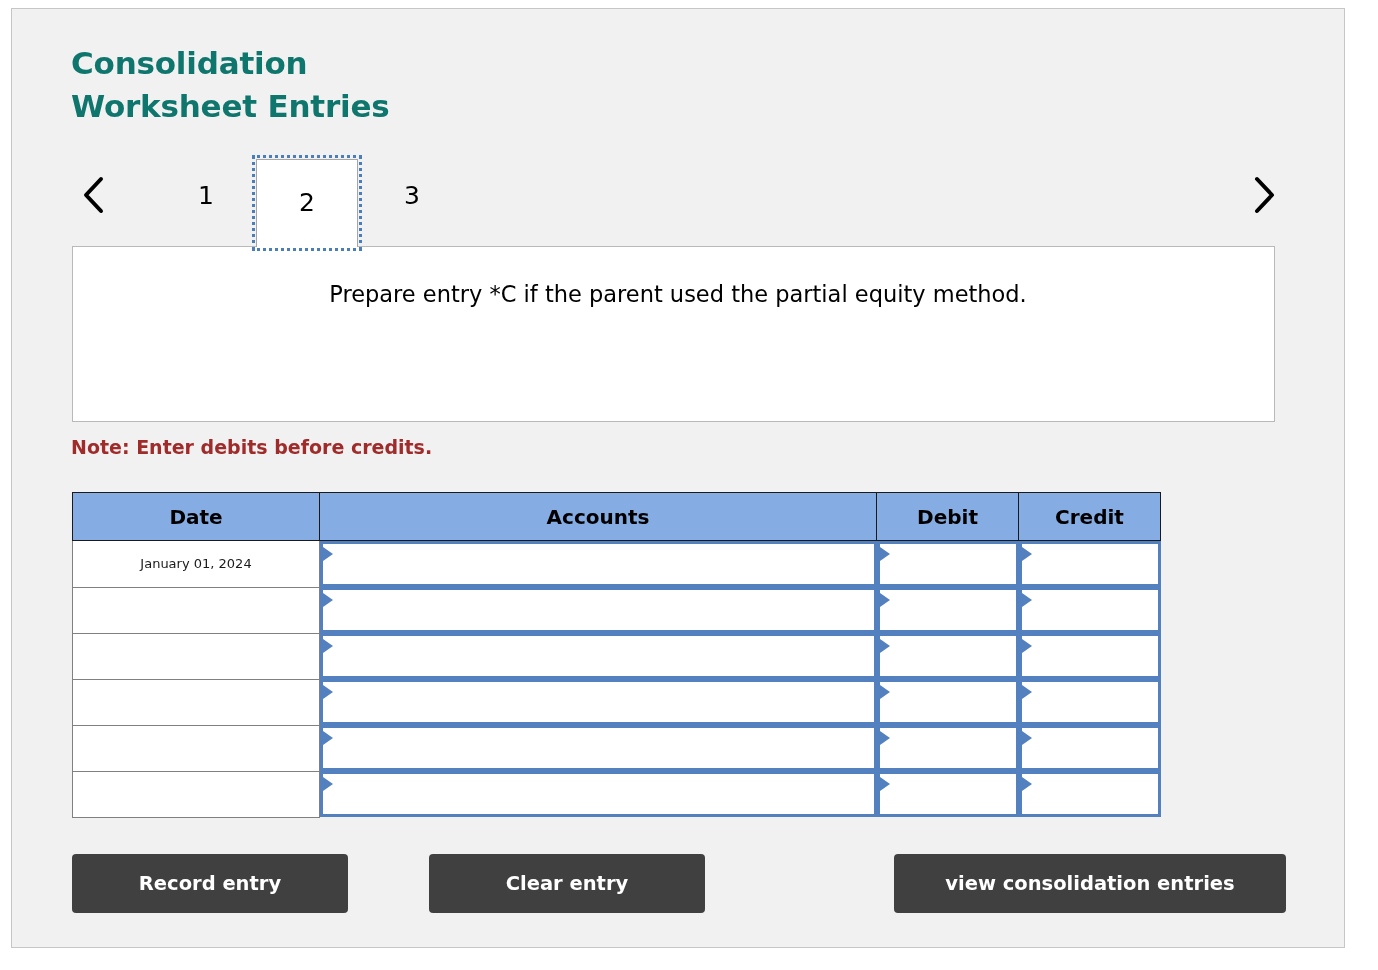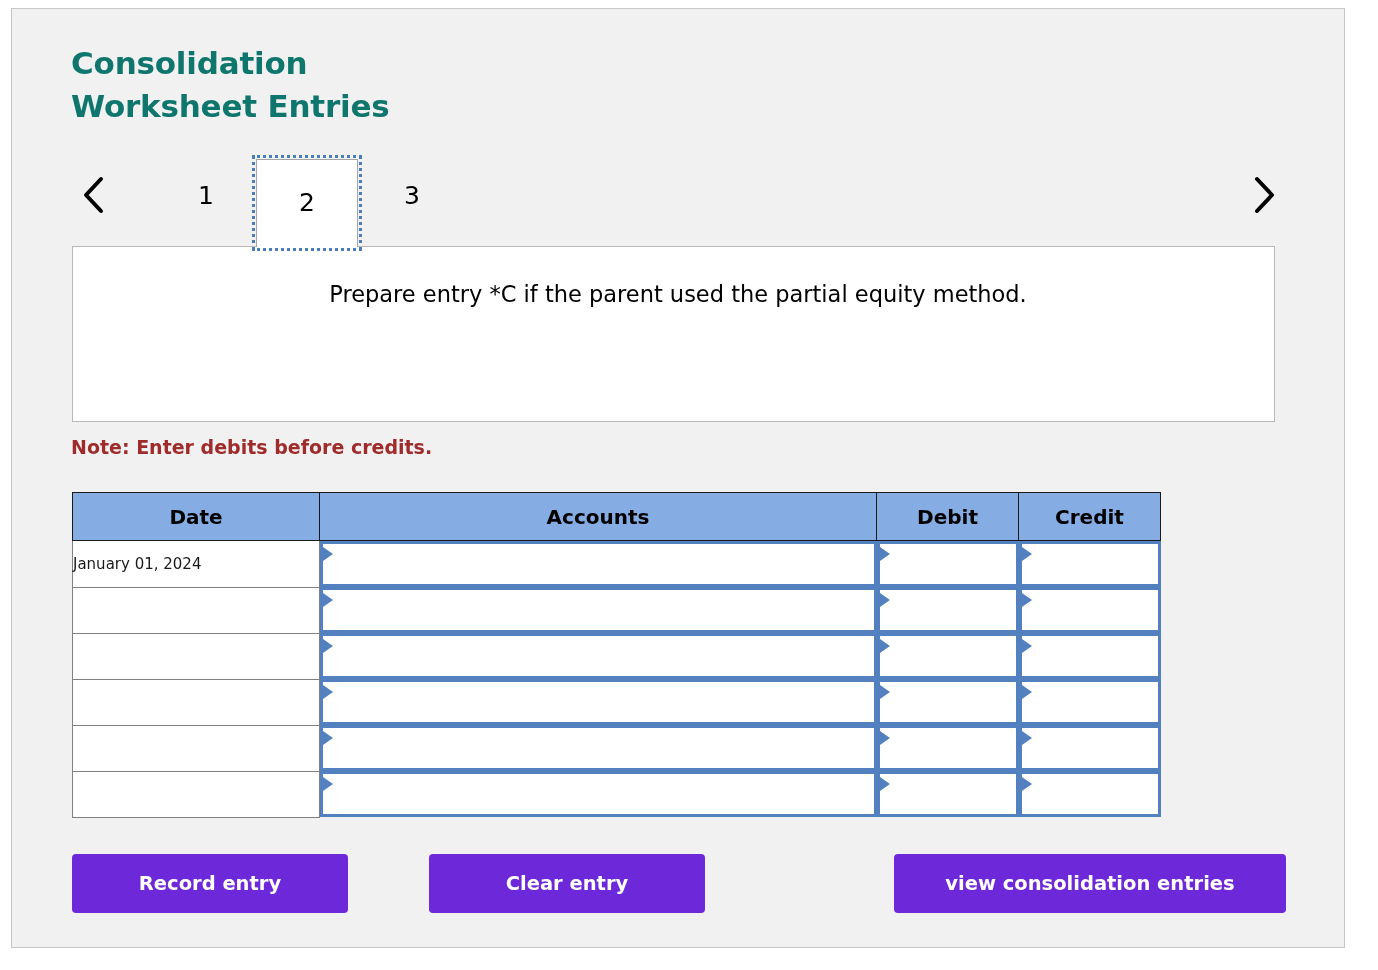--- a/index.html
+++ b/index.html
@@ -153,22 +153,22 @@
   }
 
   #journal-table tbody td {
     padding: 0;
     height: 46px;
     box-sizing: border-box;
   }
   td.date-cell {
     border: 1px solid #808080;
     background: #ffffff;
-    text-align: left;
-    font-size: 15px;
+    text-align: center;
+    font-size: 13px;
     color: #1a1a1a;
     vertical-align: middle;
     margin-left: 48px;
   }
   td.input-cell {
     background: #f1f1f1;
     vertical-align: top;
   }
   .field {
     position: relative;
@@ -194,21 +194,21 @@
     padding: 11px 6px 0 16px;
     font-size: 18px;
     color: #111;
     white-space: nowrap;
     overflow: hidden;
   }
 
   
   .action-btn {
     position: absolute;
-    background: #6d28d9;
+    background: #404040;
     color: #ffffff;
     border: none;
     border-radius: 4px;
     font-family: "DejaVu Sans", "Liberation Sans", sans-serif;
     font-size: 19.5px;
     font-weight: bold;
     cursor: pointer;
     padding: 0;
   }
   #btn-record { left: 60px;  top: 845px; width: 276px; height: 59px; }

